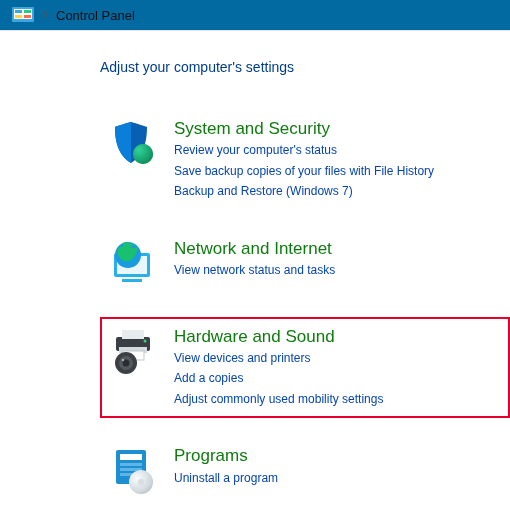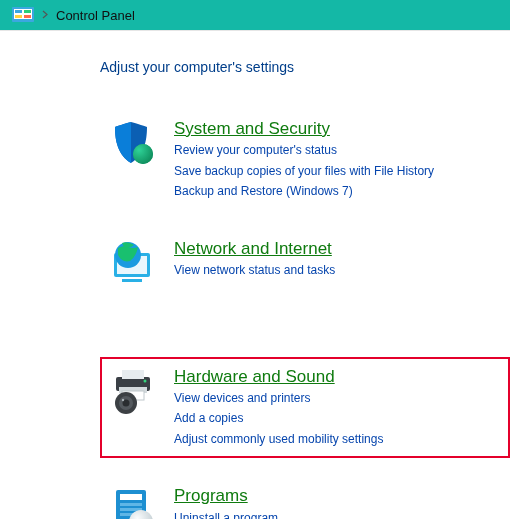--- a/index.html
+++ b/index.html
@@ -10,21 +10,21 @@
       width: 510px;
       height: 519px;
       overflow: hidden;
       color: #222;
     }
     .header {
       display: flex;
       align-items: center;
       padding: 7px 12px;
       border-bottom: 1px solid #e6e6e6;
-      background: #14b8a6;
+      background: #0369a1;
       gap: 8px;
     }
     .header-icon {
       width: 22px;
       height: 16px;
       display: flex;
       align-items: center;
       justify-content: center;
     }
     .breadcrumb-sep {
@@ -51,21 +51,20 @@
     }
     .category {
       display: flex;
       align-items: flex-start;
       gap: 14px;
       padding: 6px 8px 8px 6px;
       border: 2px solid transparent;
     }
     .category.highlighted {
       border: 2px solid #e4002b;
-      margin-top: 40px;
     }
     .cat-icon {
       width: 52px;
       height: 52px;
       flex-shrink: 0;
       display: flex;
       align-items: center;
       justify-content: center;
     }
     .cat-body {
@@ -73,21 +72,20 @@
       flex-direction: column;
       gap: 3px;
       padding-top: 2px;
     }
     .cat-title {
       color: #0f7b0f;
       font-size: 17px;
       font-weight: 400;
       cursor: pointer;
       line-height: 1.2;
-      text-decoration: underline;
     }
     .cat-link {
       color: #0645ad;
       font-size: 12px;
       cursor: pointer;
       line-height: 1.45;
     }
   </style>
 </head>
 <body>

